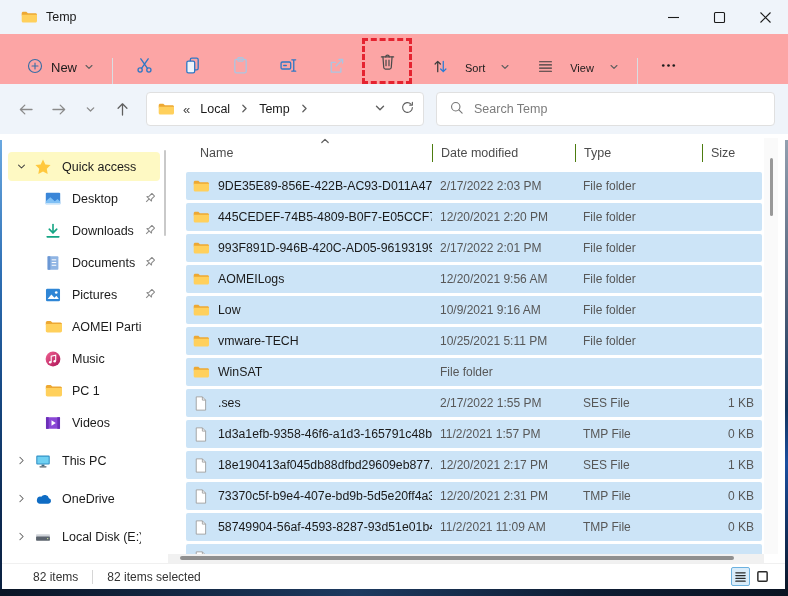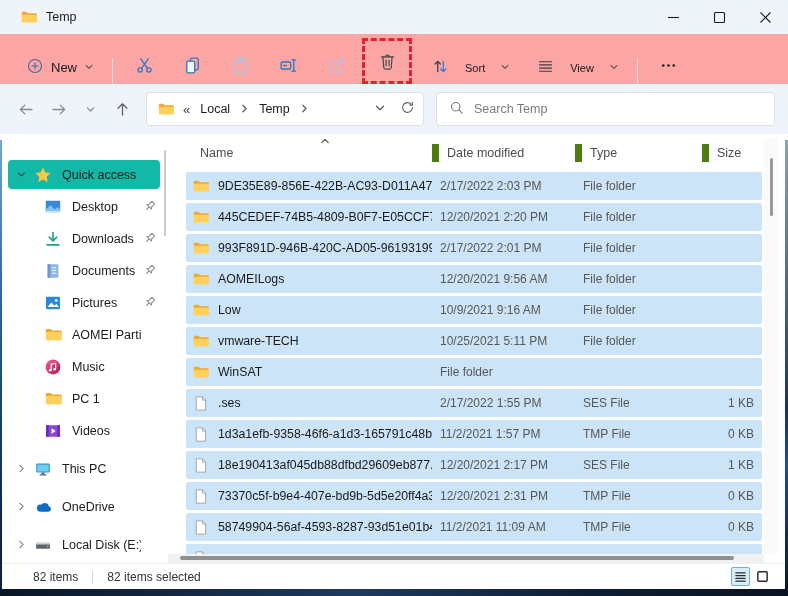--- a/index.html
+++ b/index.html
@@ -42,38 +42,38 @@
   .bc-right svg { width:12px; height:12px; }
   .bc-right .refresh svg { width:15px; height:15px; }
   .searchbox { flex:1; height:34px; background:#fff; border:1px solid #e0e0e0; border-radius:4px; margin-left:12px; display:flex; align-items:center; padding:0 12px; gap:10px; }
   .searchbox svg { width:15px; height:15px; }
   .search-text { color:#7c7c7c; font-size:12.5px; }
 
   
   .content { position:absolute; top:134px; left:0; right:0; height:429px; background:#fff; display:flex; }
   .sidebar { width:168px; position:relative; padding-top:18px; background:#fff; flex:none; }
   .sb-item { display:flex; align-items:center; height:29px; margin:0 8px 3px 8px; border-radius:4px; font-size:12.5px; }
-  .sb-item.selected { background:#14b8a6;margin-top:8px; }
+  .sb-item.selected { background:#fef9c3; }
   .sb-chevron { width:26px; display:flex; justify-content:center; flex:none; }
   .sb-chevron svg { width:13px; height:13px; }
   .sb-item.child .sb-chevron { width:36px; }
   .sb-icon { width:18px; height:18px; flex:none; margin-right:10px; }
   .sb-icon svg { width:18px; height:18px; display:block; }
   .sb-label { flex:1; white-space:nowrap; overflow:hidden; color:#1b1b1b; }
   .sb-pin { width:17px; height:17px; flex:none; margin-right:2px; }
   .sb-pin svg { width:17px; height:17px; }
   .sb-gap { margin-top:9px; }
   .sb-scroll { position:absolute; right:2px; top:16px; width:2px; height:86px; background:#c9c9c9; border-radius:2px; }
 
   .filearea { position:relative; flex:1; }
   .grid4 { display:grid; grid-template-columns:246px 143px 127px 1fr; align-items:center; }
   .colheader { margin:6px 0 0 18px; width:576px; height:26px; font-size:12.5px; color:#4c4c4c; position:relative; }
   .hcell { padding-left:8px; height:18px; display:flex; align-items:center; }
   .hcell.first { padding-left:14px; }
-  .hcell:not(.first) { border-left:7px solid #4d7c0f; }
+  .hcell:not(.first) { border-left:1px solid #4d7c0f; }
   .sort-caret { position:absolute; left:133px; top:-5px; }
   .sort-caret svg { width:12px; height:12px; }
 
   .rows { position:absolute; top:38px; left:18px; width:576px; height:382px; overflow:hidden; }
   .row { height:28px; margin-bottom:3px; background:#cce4f7; border-radius:2px; }
   .cell { font-size:12px; color:#575757; white-space:nowrap; overflow:hidden; padding-left:8px; }
   .cell.namecell { display:flex; align-items:center; gap:9px; padding-left:6px; color:#1a1a1a; font-size:12.3px; }
   .row-icon { width:17px; height:17px; flex:none; }
   .row-icon svg { width:17px; height:17px; display:block; }
   .cell.sizecell { text-align:right; padding-right:8px; }

